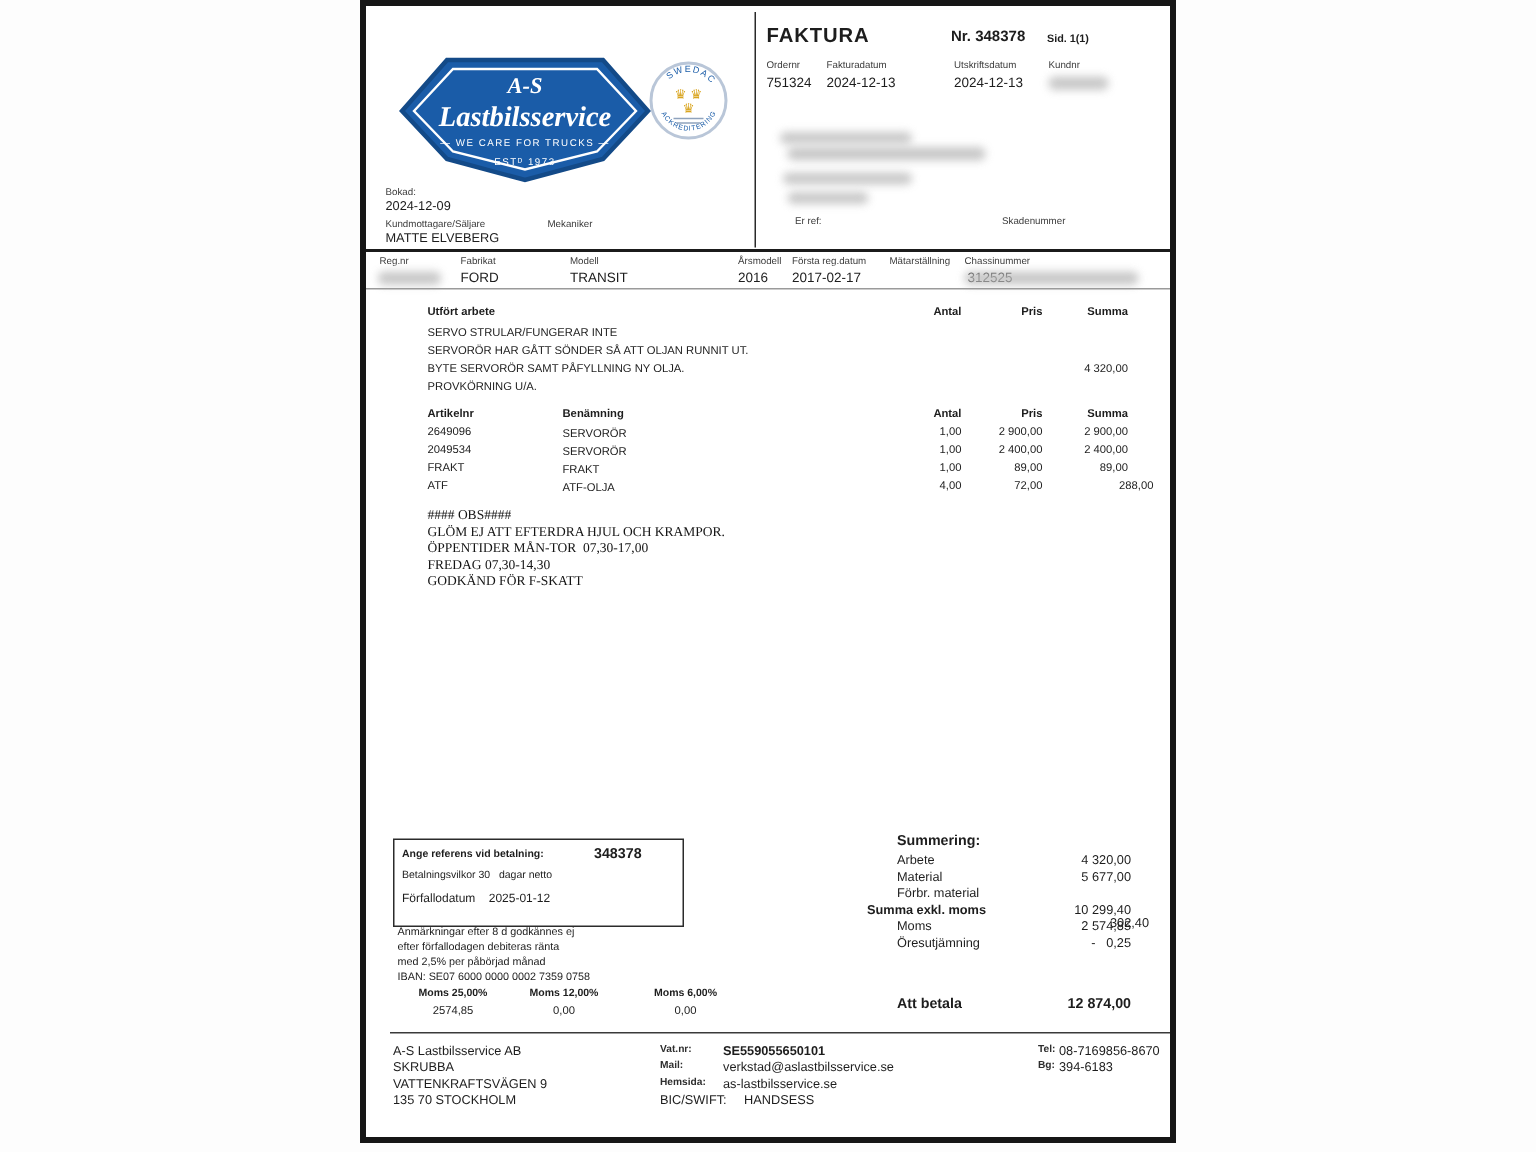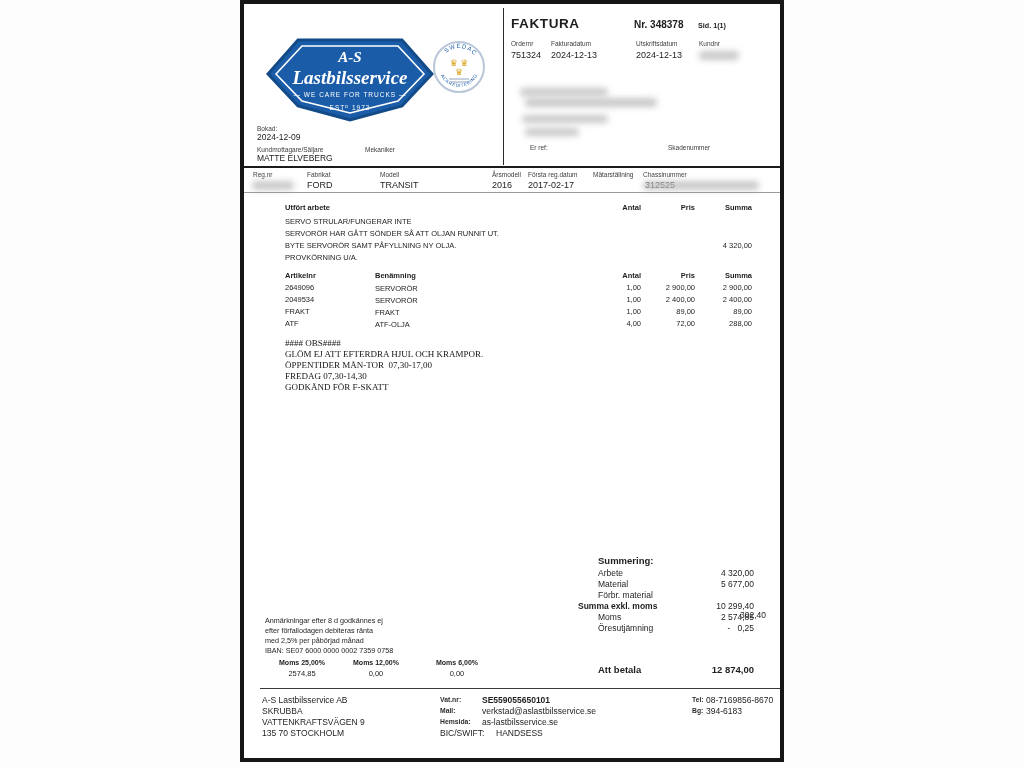--- a/index.html
+++ b/index.html
@@ -133,28 +133,34 @@
   <div class="t s75" style="left:41px;top:303px;">FRAKT</div>
   <div class="t s75" style="left:131px;top:304px;">FRAKT</div>
   <div class="t s75 right num" style="left:337px;top:303px;width:60px;">1,00</div>
   <div class="t s75 right num" style="left:391px;top:303px;width:60px;">89,00</div>
   <div class="t s75 right num" style="left:448px;top:303px;width:60px;">89,00</div>
 
   <div class="t s75" style="left:41px;top:315px;">ATF</div>
   <div class="t s75" style="left:131px;top:316px;">ATF-OLJA</div>
   <div class="t s75 right num" style="left:337px;top:315px;width:60px;">4,00</div>
   <div class="t s75 right num" style="left:391px;top:315px;width:60px;">72,00</div>
-  <div class="t s75 right num" style="left:448px;top:315px;width:60px;">288,00</div>
+  <div class="t s75 right num" style="left:448px;top:315px;width:77px;">288,00</div>
 
   <div class="t serifnotes" style="left:41px;top:334px;">#### OBS####</div>
   <div class="t serifnotes" style="left:41px;top:345px;">GLÖM EJ ATT EFTERDRA HJUL OCH KRAMPOR.</div>
   <div class="t serifnotes pre" style="left:41px;top:356px;">ÖPPENTIDER MÅN-TOR  07,30-17,00</div>
   <div class="t serifnotes" style="left:41px;top:367px;">FREDAG 07,30-14,30</div>
   <div class="t serifnotes" style="left:41px;top:378px;">GODKÄND FÖR F-SKATT</div>
 
+  <div class="paybox">
+    <div class="t b" style="left:5px;top:6px;font-size:7px;">Ange referens vid betalning:</div>
+    <div class="t b" style="left:133px;top:4px;font-size:9.5px;">348378</div>
+    <div class="t pre" style="left:5px;top:20px;font-size:7px;">Betalningsvilkor 30   dagar netto</div>
+    <div class="t pre" style="left:5px;top:34px;font-size:8px;">Förfallodatum    2025-01-12</div>
+  </div>
 
   <div class="t" style="left:21px;top:612px;font-size:7.2px;">Anmärkningar efter 8 d godkännes ej</div>
   <div class="t" style="left:21px;top:622px;font-size:7.2px;">efter förfallodagen debiteras ränta</div>
   <div class="t" style="left:21px;top:632px;font-size:7.2px;">med 2,5% per påbörjad månad</div>
   <div class="t" style="left:21px;top:642px;font-size:7.2px;">IBAN: SE07 6000 0000 0002 7359 0758</div>
 
   <div class="t b right" style="left:23px;top:655px;width:70px;font-size:7px;text-align:center;">Moms 25,00%</div>
   <div class="t right" style="left:23px;top:665px;width:70px;font-size:7.5px;text-align:center;">2574,85</div>
   <div class="t b right" style="left:97px;top:655px;width:70px;font-size:7px;text-align:center;">Moms 12,00%</div>
   <div class="t right" style="left:97px;top:665px;width:70px;font-size:7.5px;text-align:center;">0,00</div>

